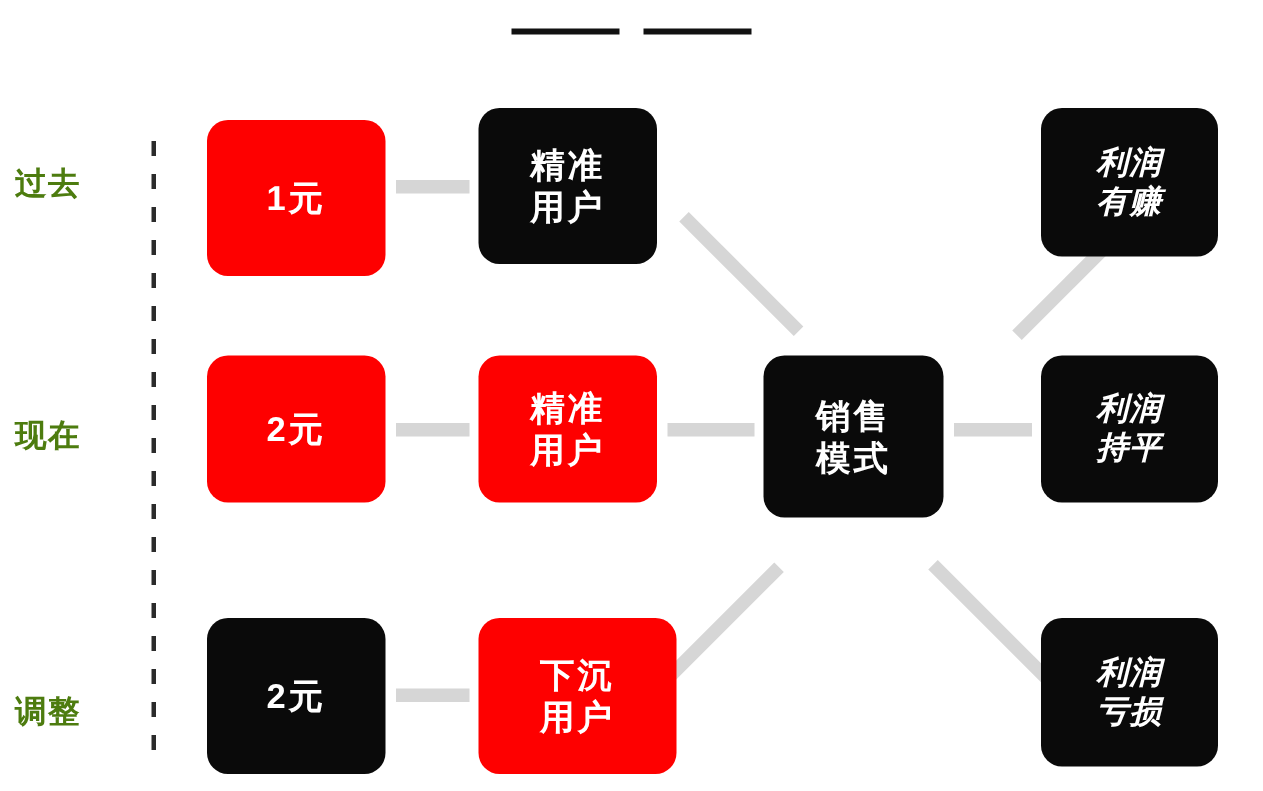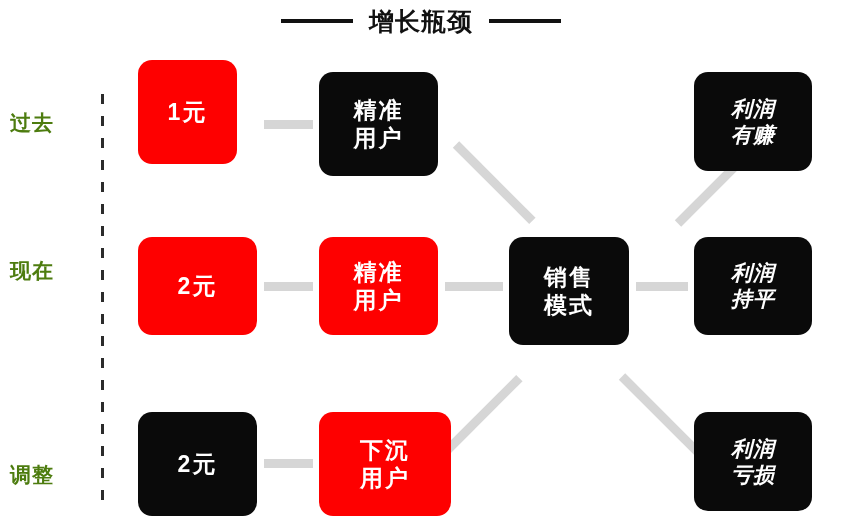--- a/index.html
+++ b/index.html
@@ -61,21 +61,21 @@
     left: 10px;
     width: 80px;
     font-size: 21px;
     font-weight: bold;
     color: #4d7c0f;
     letter-spacing: 1px;
     text-align: left;
     line-height: 1;
   }
   .row-label.r1 { top: 112px; }
-  .row-label.r2 { top: 260px; }
+  .row-label.r2 { top: 280px; }
   .row-label.r3 { top: 464px; }
 
   
   .node {
     position: absolute;
     display: flex;
     flex-direction: column;
     align-items: center;
     justify-content: center;
     border-radius: 14px;
@@ -85,21 +85,21 @@
     letter-spacing: 2px;
     line-height: 1.22;
     text-align: center;
     white-space: pre-line;
   }
   .node.black { background: #0a0a0a; }
   .node.red   { background: #fe0000; }
   .node.small-text { font-size: 21px; letter-spacing: 1px; font-style: italic; }
 
   
-  .n-r1c1 { left: 138px; top: 60px;  width: 99px; height: 104px; }
+  .n-r1c1 { left: 138px; top: 80px;  width: 119px; height: 104px; }
   .n-r1c2 { left: 319px; top: 72px;  width: 119px; height: 104px; }
   .n-r1c4 { left: 694px; top: 72px;  width: 118px; height: 99px;  }
   
   .n-r2c1 { left: 138px; top: 237px; width: 119px; height: 98px;  }
   .n-r2c2 { left: 319px; top: 237px; width: 119px; height: 98px;  }
   .n-r2c3 { left: 509px; top: 237px; width: 120px; height: 108px;  }
   .n-r2c4 { left: 694px; top: 237px; width: 118px; height: 98px;  }
   
   .n-r3c1 { left: 138px; top: 412px; width: 119px; height: 104px; }
   .n-r3c2 { left: 319px; top: 412px; width: 132px; height: 104px; }
@@ -132,21 +132,20 @@
   
   .d-lr { left: 622px; top: 372px; width: 108px; transform: rotate(45deg); }
 </style>
 </head>
 <body>
 
 <div id="canvas">
 
   <div class="title-bar">
     <span class="title-rule"></span>
-    <span class="title-text">增长瓶颈</span>
     <span class="title-rule"></span>
   </div>
 
   <div class="divider"></div>
 
   <div class="row-label r1">过去</div>
   <div class="row-label r2">现在</div>
   <div class="row-label r3">调整</div>
 
   <div class="conn-h c-r1-12"></div>

